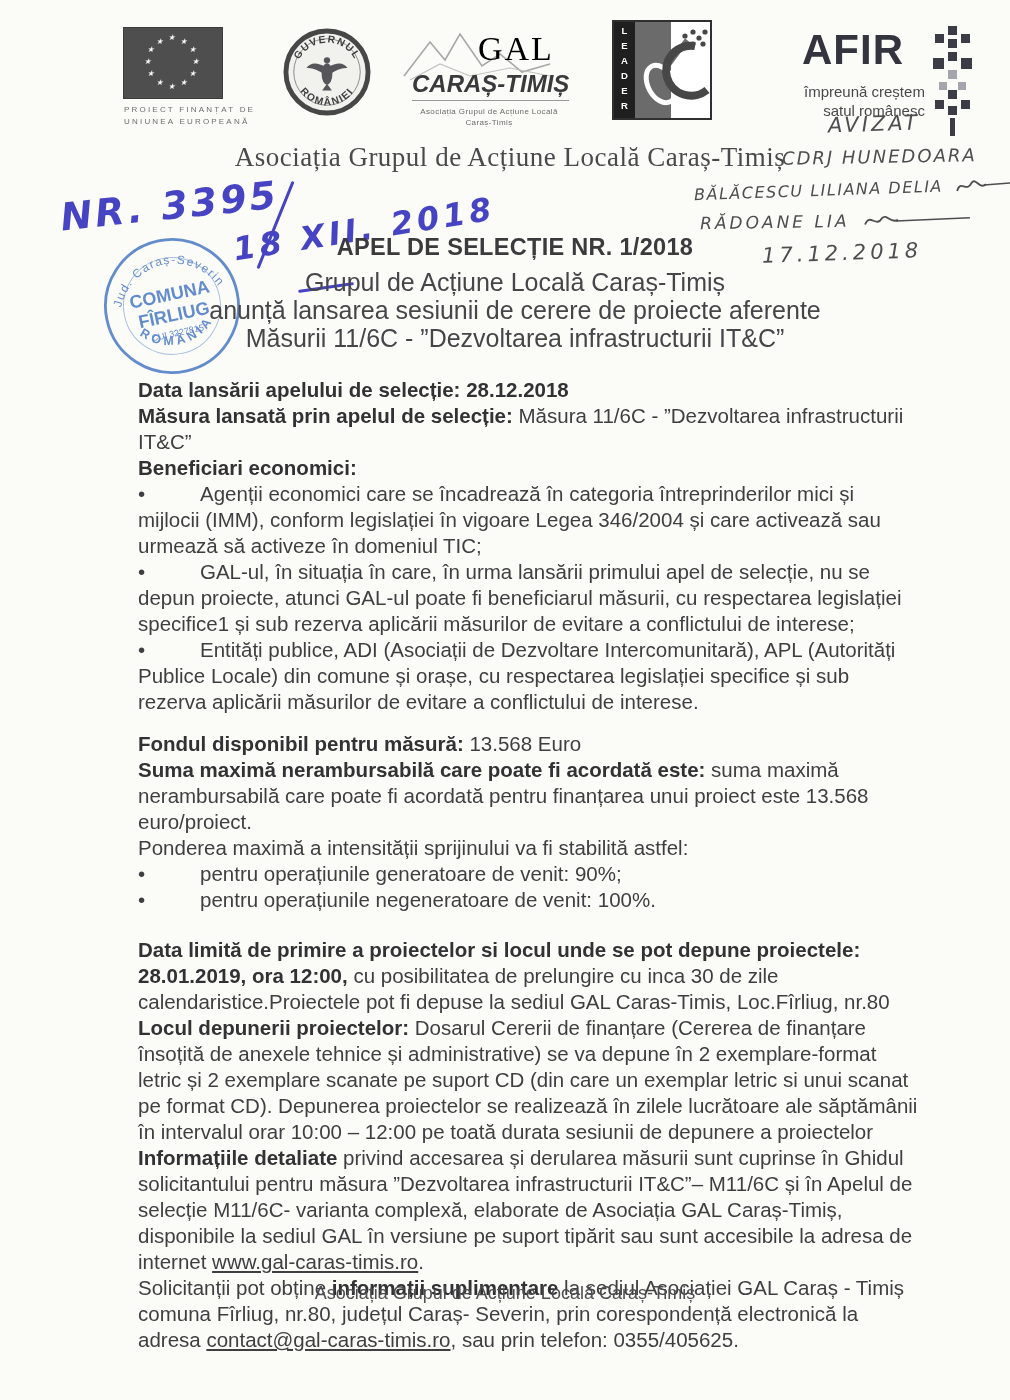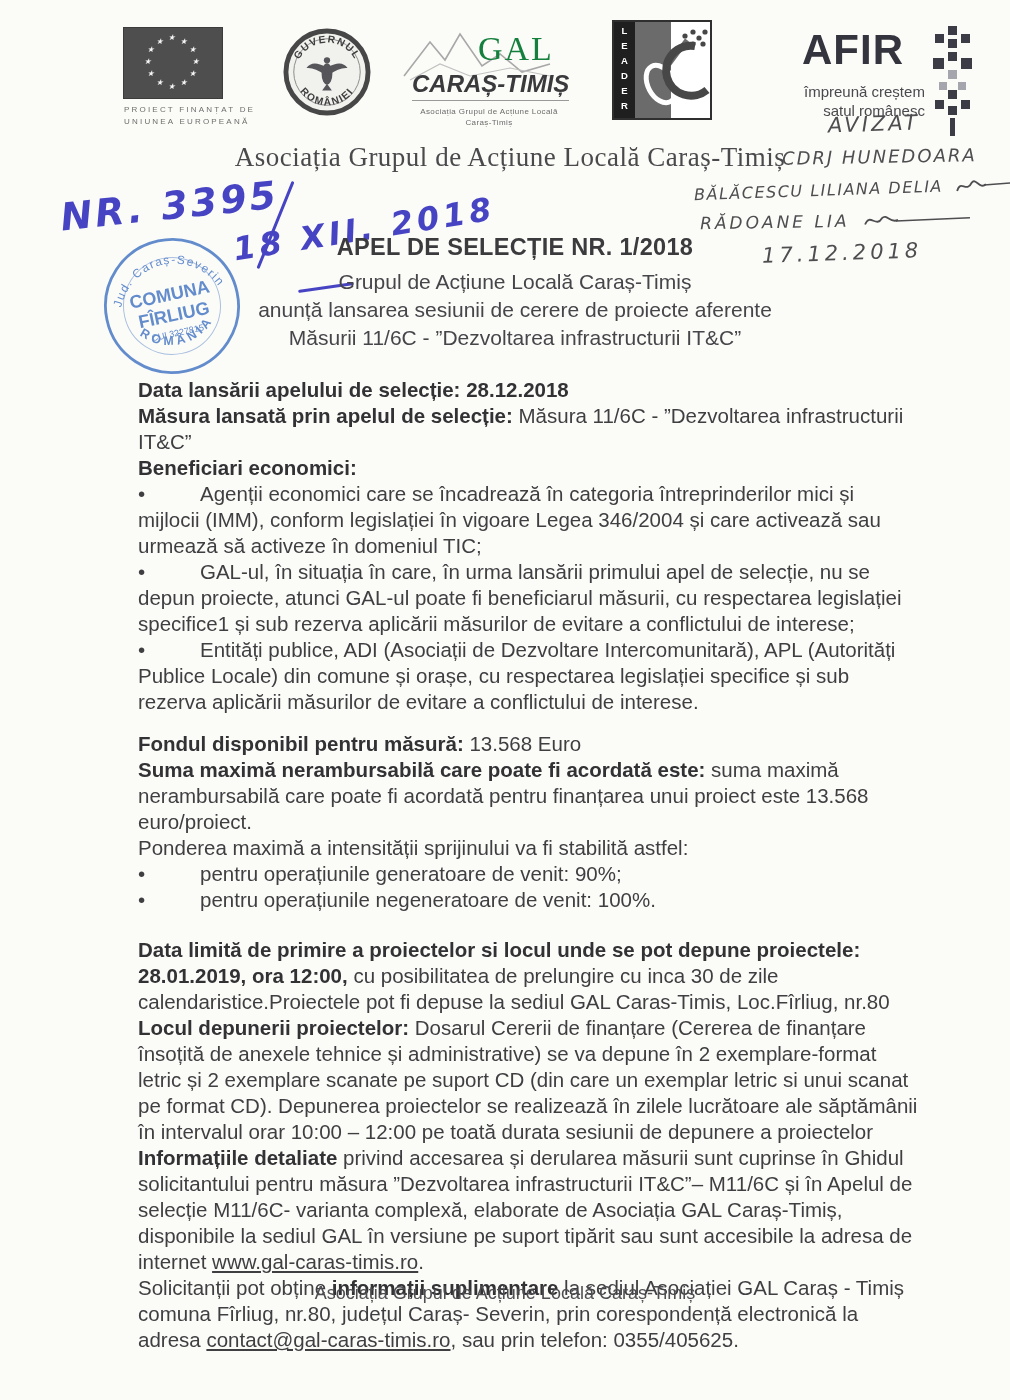--- a/index.html
+++ b/index.html
@@ -9,21 +9,21 @@
   
   .logo{position:absolute;}
   .eu{left:124px;top:28px;width:110px;}
   .eu-flag{position:relative;width:98px;height:70px;background:#4e4e4e;box-shadow:0 0 0 1px #3c3c3c;}
   .st{position:absolute;width:9px;height:9px;}
   .st::before{content:'★';color:#f5f5f5;font-size:8px;line-height:9px;display:block;}
   .eu-cap{margin-top:6px;font-size:8px;letter-spacing:2.2px;color:#6e6e6e;line-height:12px;white-space:nowrap;}
 
   .gov{left:283px;top:28px;}
   .gal{left:400px;top:24px;width:175px;}
-  .gal-acronym{position:absolute;left:78px;top:6px;font-family:"Liberation Serif",serif;font-size:34px;color:#15803d;letter-spacing:2px;}
+  .gal-acronym{position:absolute;left:78px;top:6px;font-family:"Liberation Serif",serif;font-size:34px;color:#000000;letter-spacing:2px;}
   .gal-name{position:absolute;left:12px;top:46px;font-size:24px;font-weight:bold;font-style:italic;color:#3a3a3c;border-bottom:1px solid #9a9a9a;padding-bottom:2px;}
   .gal-sub{position:absolute;left:14px;top:82px;font-size:8px;color:#6c6c6c;line-height:11px;text-align:center;width:150px;letter-spacing:.4px;}
   .gal-mtn{position:absolute;left:0;top:0;}
 
   .leader{left:612px;top:20px;width:100px;height:100px;border:2px solid #2f2f2f;background:#fff;box-sizing:border-box;}
   .leader-bar{position:absolute;left:0;top:0;width:21px;height:96px;background:#1f1f1f;
       color:#fff;writing-mode:vertical-rl;text-orientation:upright;font-size:9.5px;font-weight:bold;
       letter-spacing:4px;text-align:center;line-height:21px;}
   .leader-art{position:absolute;left:21px;top:0;}
 
@@ -49,21 +49,21 @@
   .ink-slash{position:absolute;left:274px;top:178px;width:3px;height:94px;background:#4744c4;transform:rotate(22deg);border-radius:2px;}
   .hw-regdate{left:232px;top:210px;font-size:32px;letter-spacing:4px;transform:rotate(-9deg);font-weight:bold;}
   .ink-underline{position:absolute;left:298px;top:286px;width:56px;height:3px;background:#4744c4;border-radius:3px;transform:rotate(-8deg);}
 
   
   .stamp{position:absolute;left:96px;top:230px;transform:rotate(-12deg);opacity:.88;}
 
   
   .call{position:absolute;left:140px;top:234px;width:750px;text-align:center;color:#46464a;}
   .call-title{font-size:23.5px;font-weight:bold;color:#3b3b3e;letter-spacing:.3px;margin:0 0 7px 0;}
-  .call-line{font-size:21px;line-height:28px;margin:0;}
+  .call-line{font-size:25px;line-height:28px;margin:0;}
 
   
   .bodytext{position:absolute;left:138px;top:377px;width:780px;font-size:20.5px;line-height:26px;color:#3f3f42;}
   .bodytext p{margin:0;}
   .bodytext b{color:#323235;text-align:center;}
   .gap-sm{margin-top:16px !important;}
   .gap-lg{margin-top:24px !important;}
   .bdot{display:inline-block;width:62px;}
   .doclink{text-decoration:underline;color:inherit;}
 

